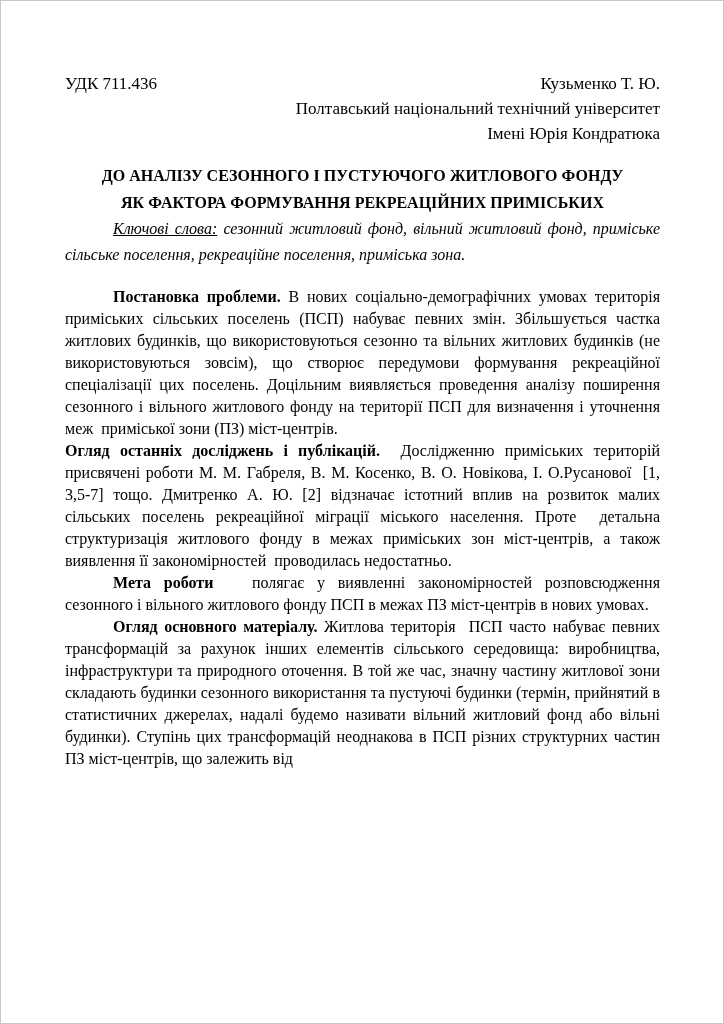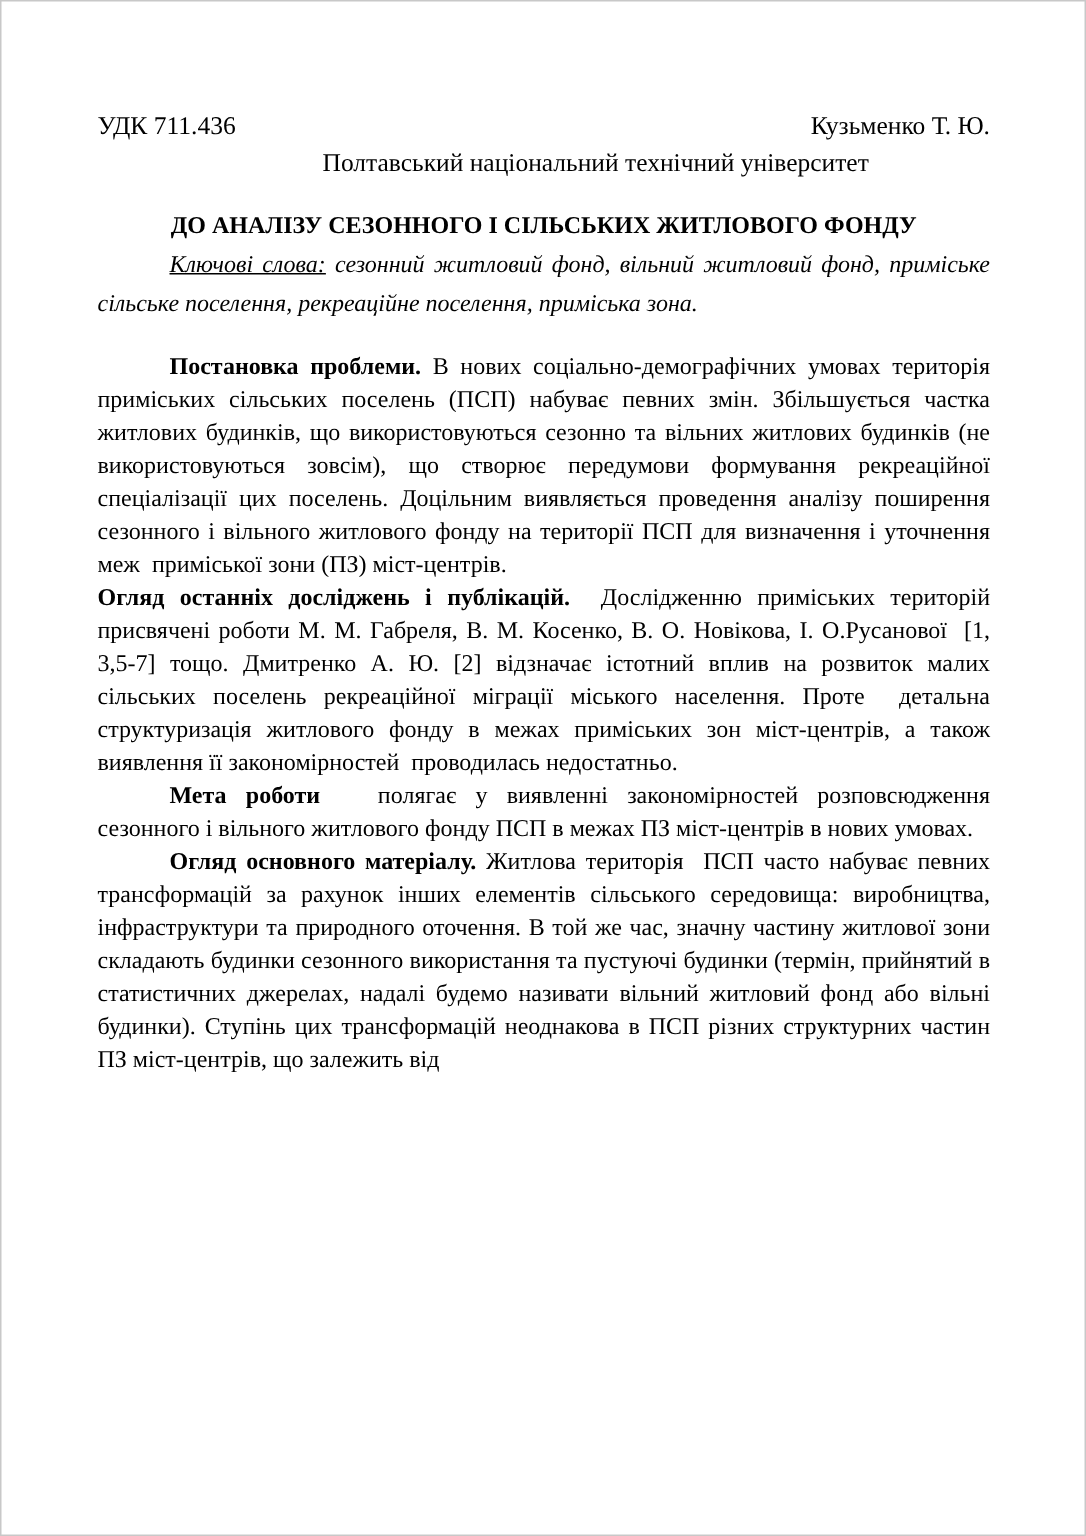--- a/index.html
+++ b/index.html
@@ -27,21 +27,21 @@
     font-size: 17px;
     line-height: 25px;
   }
   .doc-header-row {
     display: flex;
     justify-content: space-between;
     align-items: baseline;
     text-align: center;
   }
   .affil {
-    text-align: left;
+    text-align: right;
     padding-left: 150px;
   }
   
   .title-block {
     margin-top: 16px;
     text-align: center;
     font-weight: bold;
     font-size: 16px;
     line-height: 27px;
   }
@@ -90,24 +90,26 @@
 <body>
 
 <div class="page">
 
   <div class="doc-header">
     <div class="doc-header-row">
       <span>УДК 711.436</span>
       <span>Кузьменко Т. Ю.</span>
     </div>
     <div class="affil">Полтавський національний технічний університет</div>
+    <div class="affil">Імені Юрія Кондратюка</div>
   </div>
 
   <div class="title-block">
-    <div class="title-line">ДО АНАЛІЗУ СЕЗОННОГО І СІЛЬСЬКИХ ЖИТЛОВОГО ФОНДУ</div>
+    <div class="title-line">ДО АНАЛІЗУ СЕЗОННОГО І ПУСТУЮЧОГО ЖИТЛОВОГО ФОНДУ</div>
+    <div class="title-line">ЯК ФАКТОРА ФОРМУВАННЯ РЕКРЕАЦІЙНИХ ПРИМІСЬКИХ</div>
   </div>
 
 
   <p class="keywords"><span class="kw-label">Ключові слова:</span>
     <span>сезонний житловий фонд, вільний житловий фонд, приміське сільське поселення, рекреаційне поселення, приміська зона.</span></p>
 
   <div class="body-text">
 
     <p class="para"><span class="lead">Постановка проблеми.</span>
       <span>В нових соціально-демографічних умовах територія приміських сільських поселень (ПСП) набуває певних змін. Збільшується частка житлових будинків, що використовуються сезонно та вільних житлових будинків (не використовуються зовсім), що створює передумови формування рекреаційної спеціалізації цих поселень. Доцільним виявляється проведення аналізу поширення сезонного і вільного житлового фонду на території ПСП для визначення і уточнення меж&nbsp; приміської зони (ПЗ) міст-центрів.</span></p>

